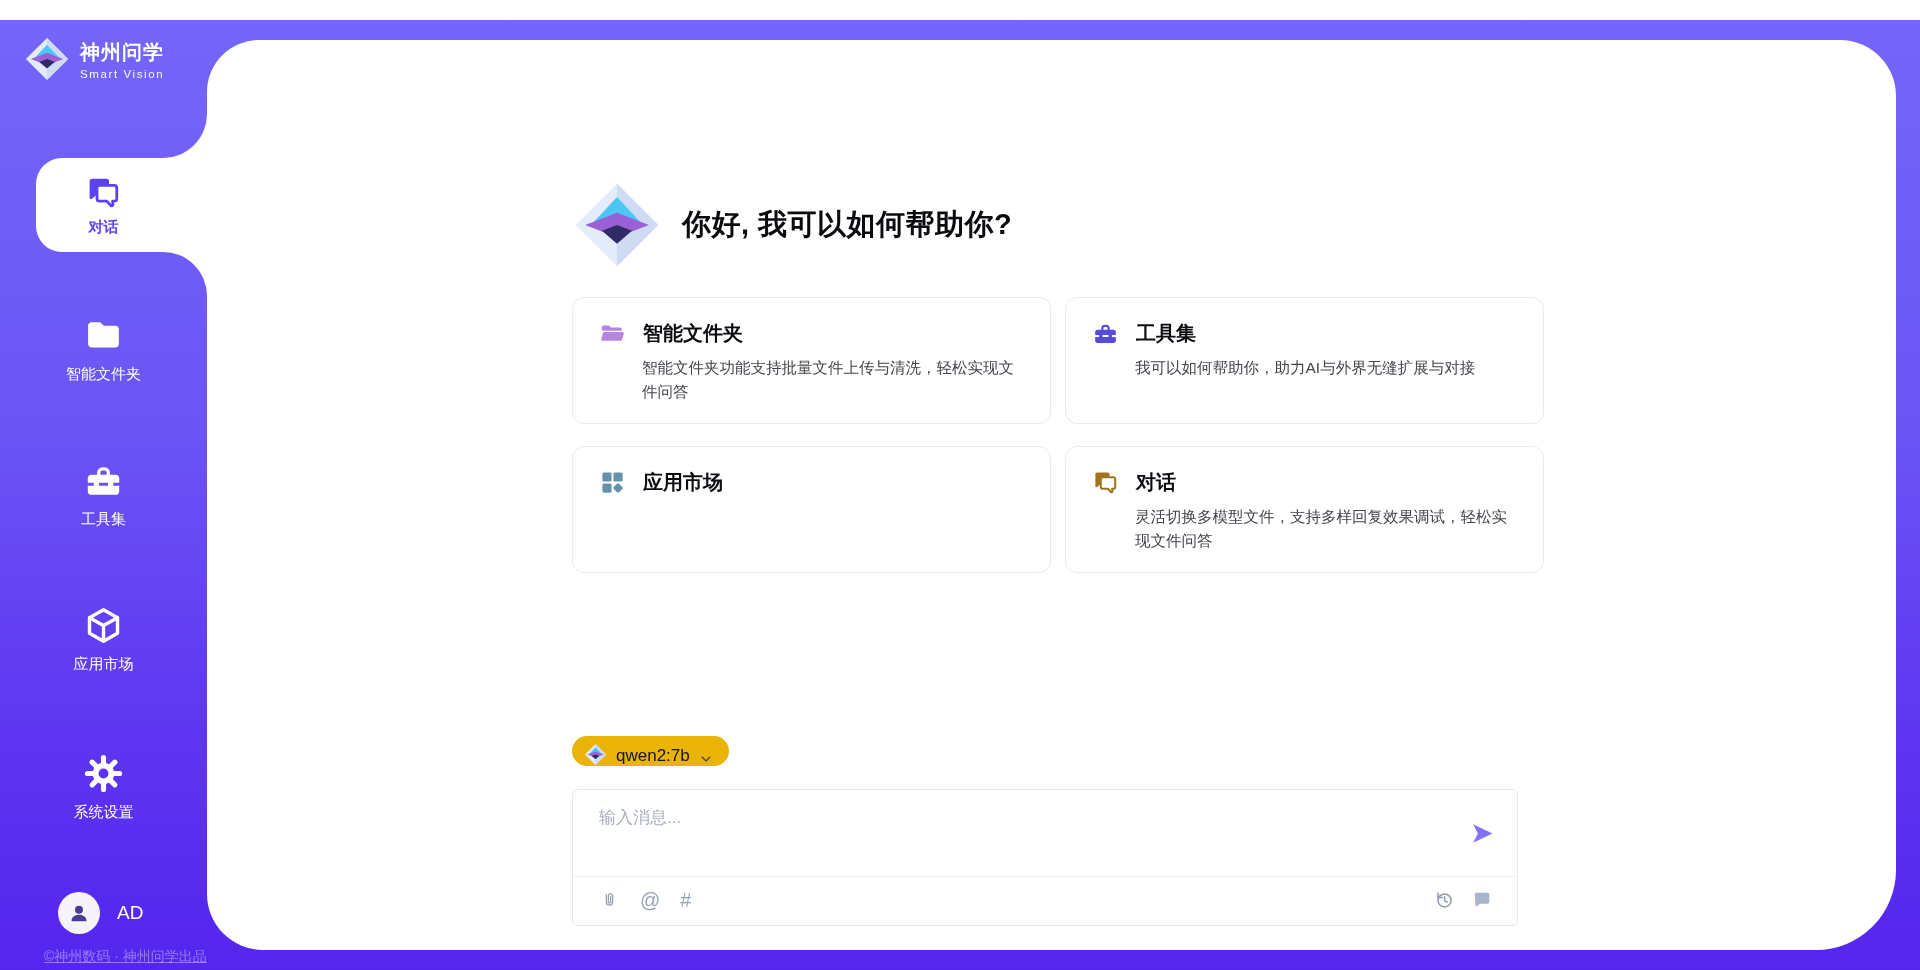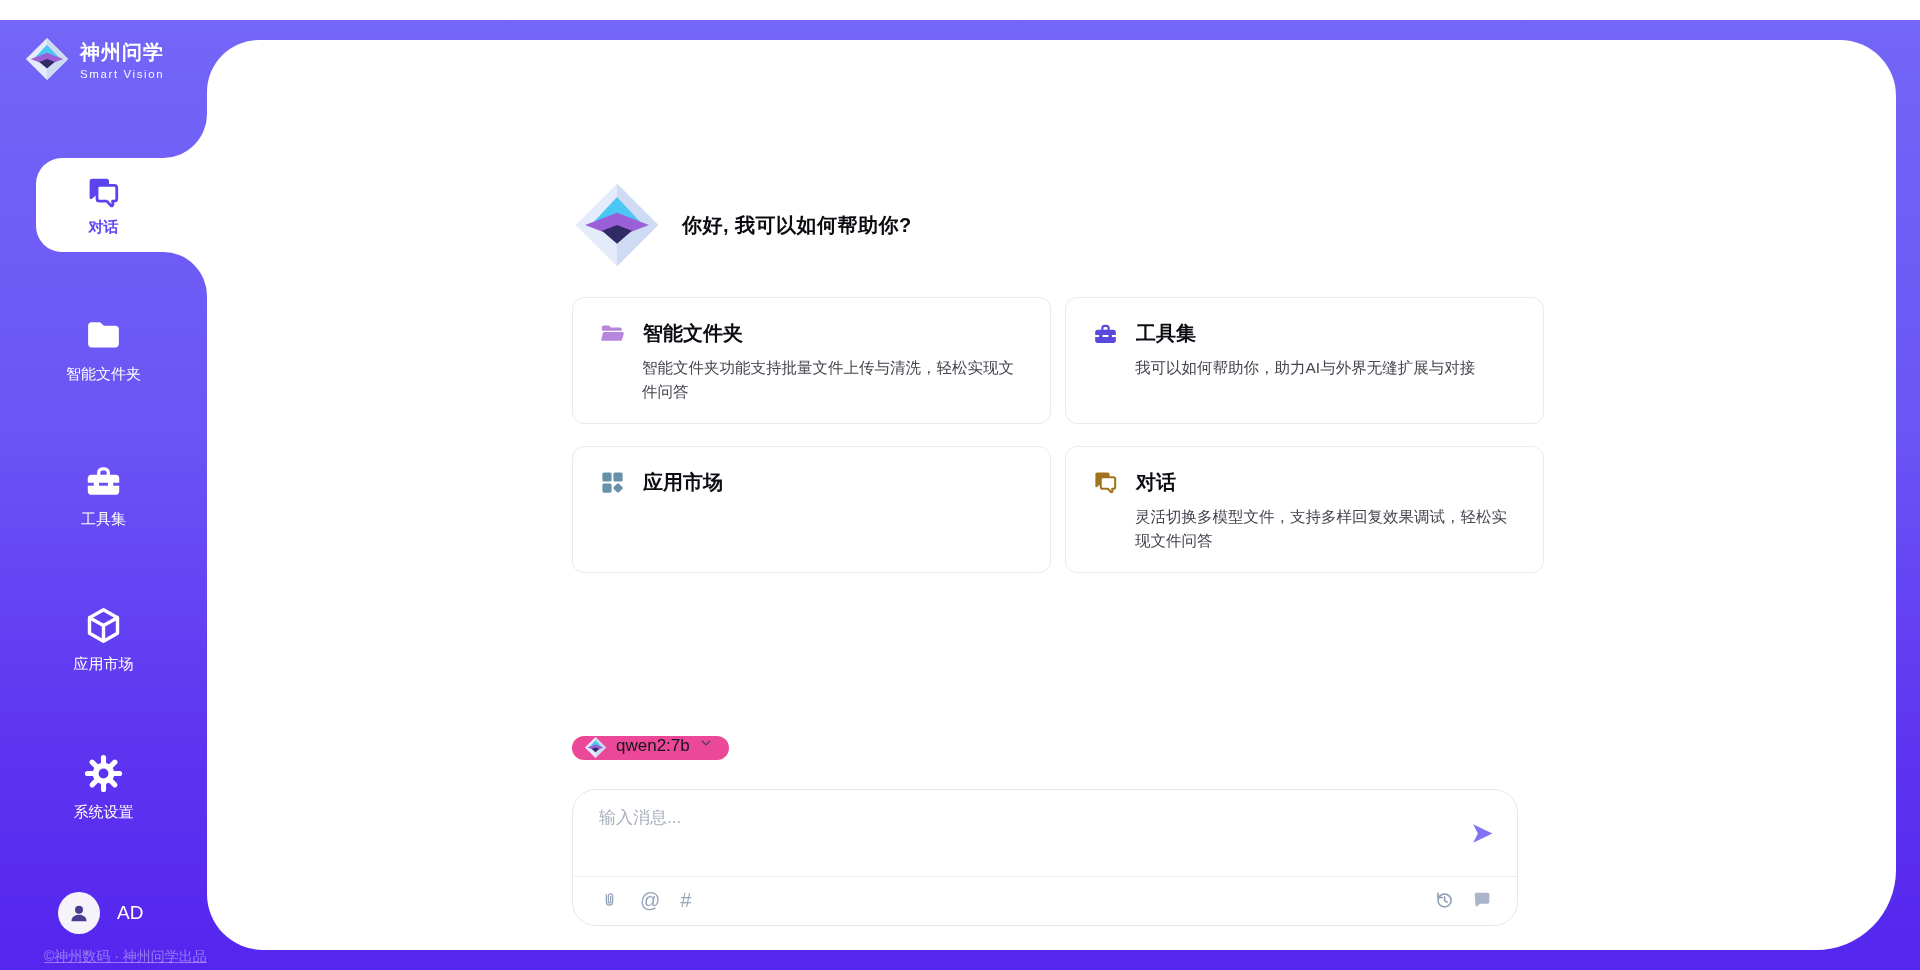--- a/index.html
+++ b/index.html
@@ -42,38 +42,38 @@
   .nav-folder { top:295px; } .nav-toolbox { top:440px; } .nav-cube { top:585px; } .nav-gear { top:733px;align-items:center; }
 
   .user-row { position:absolute; left:58px; top:872px; display:flex; align-items:center; gap:17px; cursor:pointer; }
   .avatar { width:42px; height:42px; border-radius:50%; background:#f6f3fb; display:flex;
             align-items:center; justify-content:center; color:#4a3d8f; }
   .user-initials { color:#fff; font-size:19px; font-weight:400; }
   .sidebar-footer { position:absolute; left:44px; top:928px; font-size:14px; color:rgba(255,255,255,.38);text-decoration:underline; }
 
   
   .greeting { position:absolute; left:365px; top:140px; display:flex; align-items:center; gap:20px; }
-  .greeting-text { font-size:20px; font-weight:700; color:#0a0a0f; letter-spacing:.5px; }
+  .greeting-text { font-size:29px; font-weight:700; color:#0a0a0f; letter-spacing:.5px; }
 
   .cards { position:absolute; left:365px; top:257px; width:946px; display:grid;
            grid-template-columns:1fr 1fr; column-gap:14px; row-gap:22px; }
   .card { height:127px; background:#fff; border:1px solid #e9eaf2; border-radius:12px;
           padding:22px 26px; cursor:pointer; }
   .card-head { display:flex; align-items:center; gap:17px; }
   .card-title { font-size:20px; font-weight:700; color:#0c0c13; }
   .card-desc { margin:9px 0 0 43px; width:382px; font-size:15.5px; color:#44444e; line-height:1.58; }
 
-  .model-pill { position:absolute; left:365px; top:696px; height:24px; border-radius:21px;
-                background:#ec4899; display:inline-flex; align-items:flex-start; gap:9px;
+  .model-pill { position:absolute; left:365px; top:696px; height:30px; border-radius:21px;
+                background:#eab308; display:inline-flex; align-items:flex-end; gap:9px;
                 padding:0 16px 0 12px; cursor:pointer; }
   .model-name { font-size:17px; color:#15151d; font-weight:500; }
   .model-chevron { color:#43434e; display:flex; }
 
   .composer { position:absolute; left:365px; top:749px; width:946px; height:137px;
-              border:1px solid #e4e7ef; border-radius:24px; background:#fff; }
+              border:1px solid #e4e7ef; border-radius:6px; background:#fff; }
   .composer textarea { position:absolute; left:26px; top:16px; right:70px; height:58px;
                        border:none; outline:none; resize:none; font-size:17px; color:#222;
                        font-family:"Liberation Sans","DejaVu Sans",sans-serif; background:transparent; }
   .composer textarea::placeholder { color:#a8afbe; }
   .send-btn { position:absolute; right:22px; top:30px; width:26px; height:26px; border:none;
               background:transparent; color:#8172f6; cursor:pointer; display:flex;
               align-items:center; justify-content:center; padding:0; }
   .composer-divider { position:absolute; left:0; right:0; top:86px; border-top:1px solid #eef0f6; }
   .tools-left { position:absolute; left:26px; top:94px; height:32px; display:flex;
                 align-items:center; gap:20px; color:#98a4b9; }

